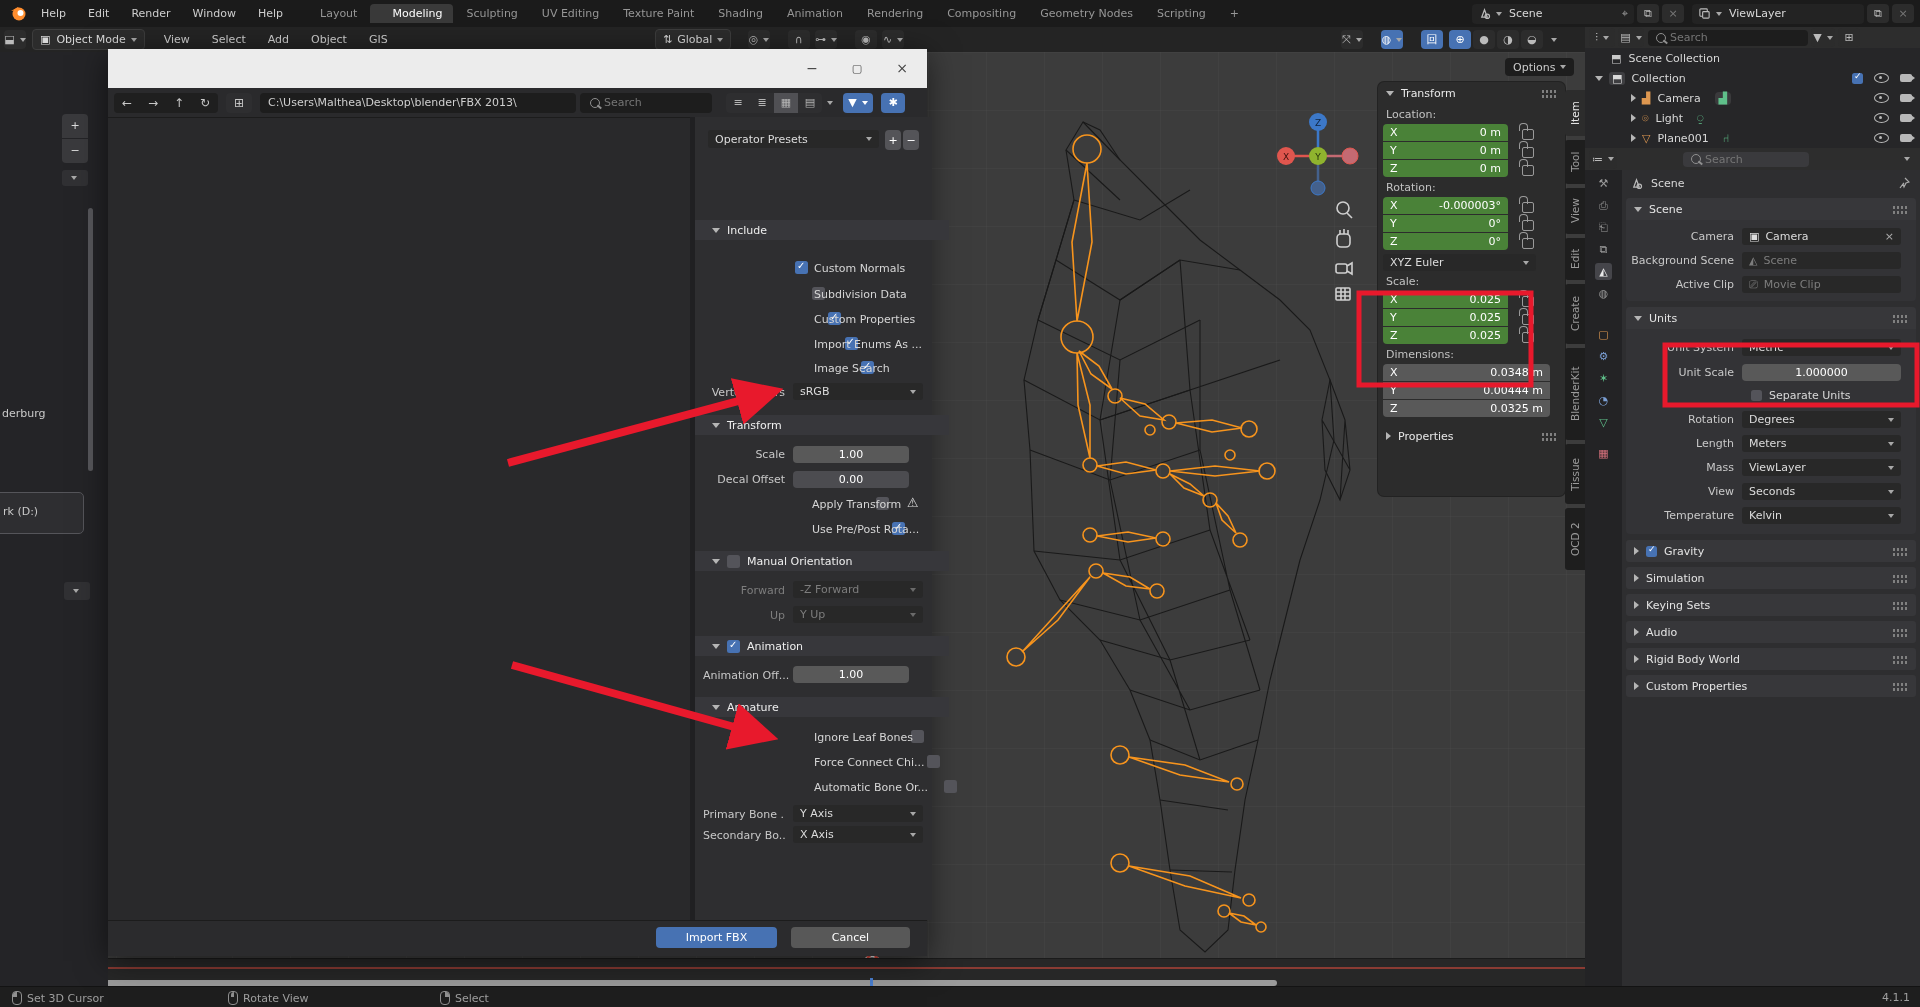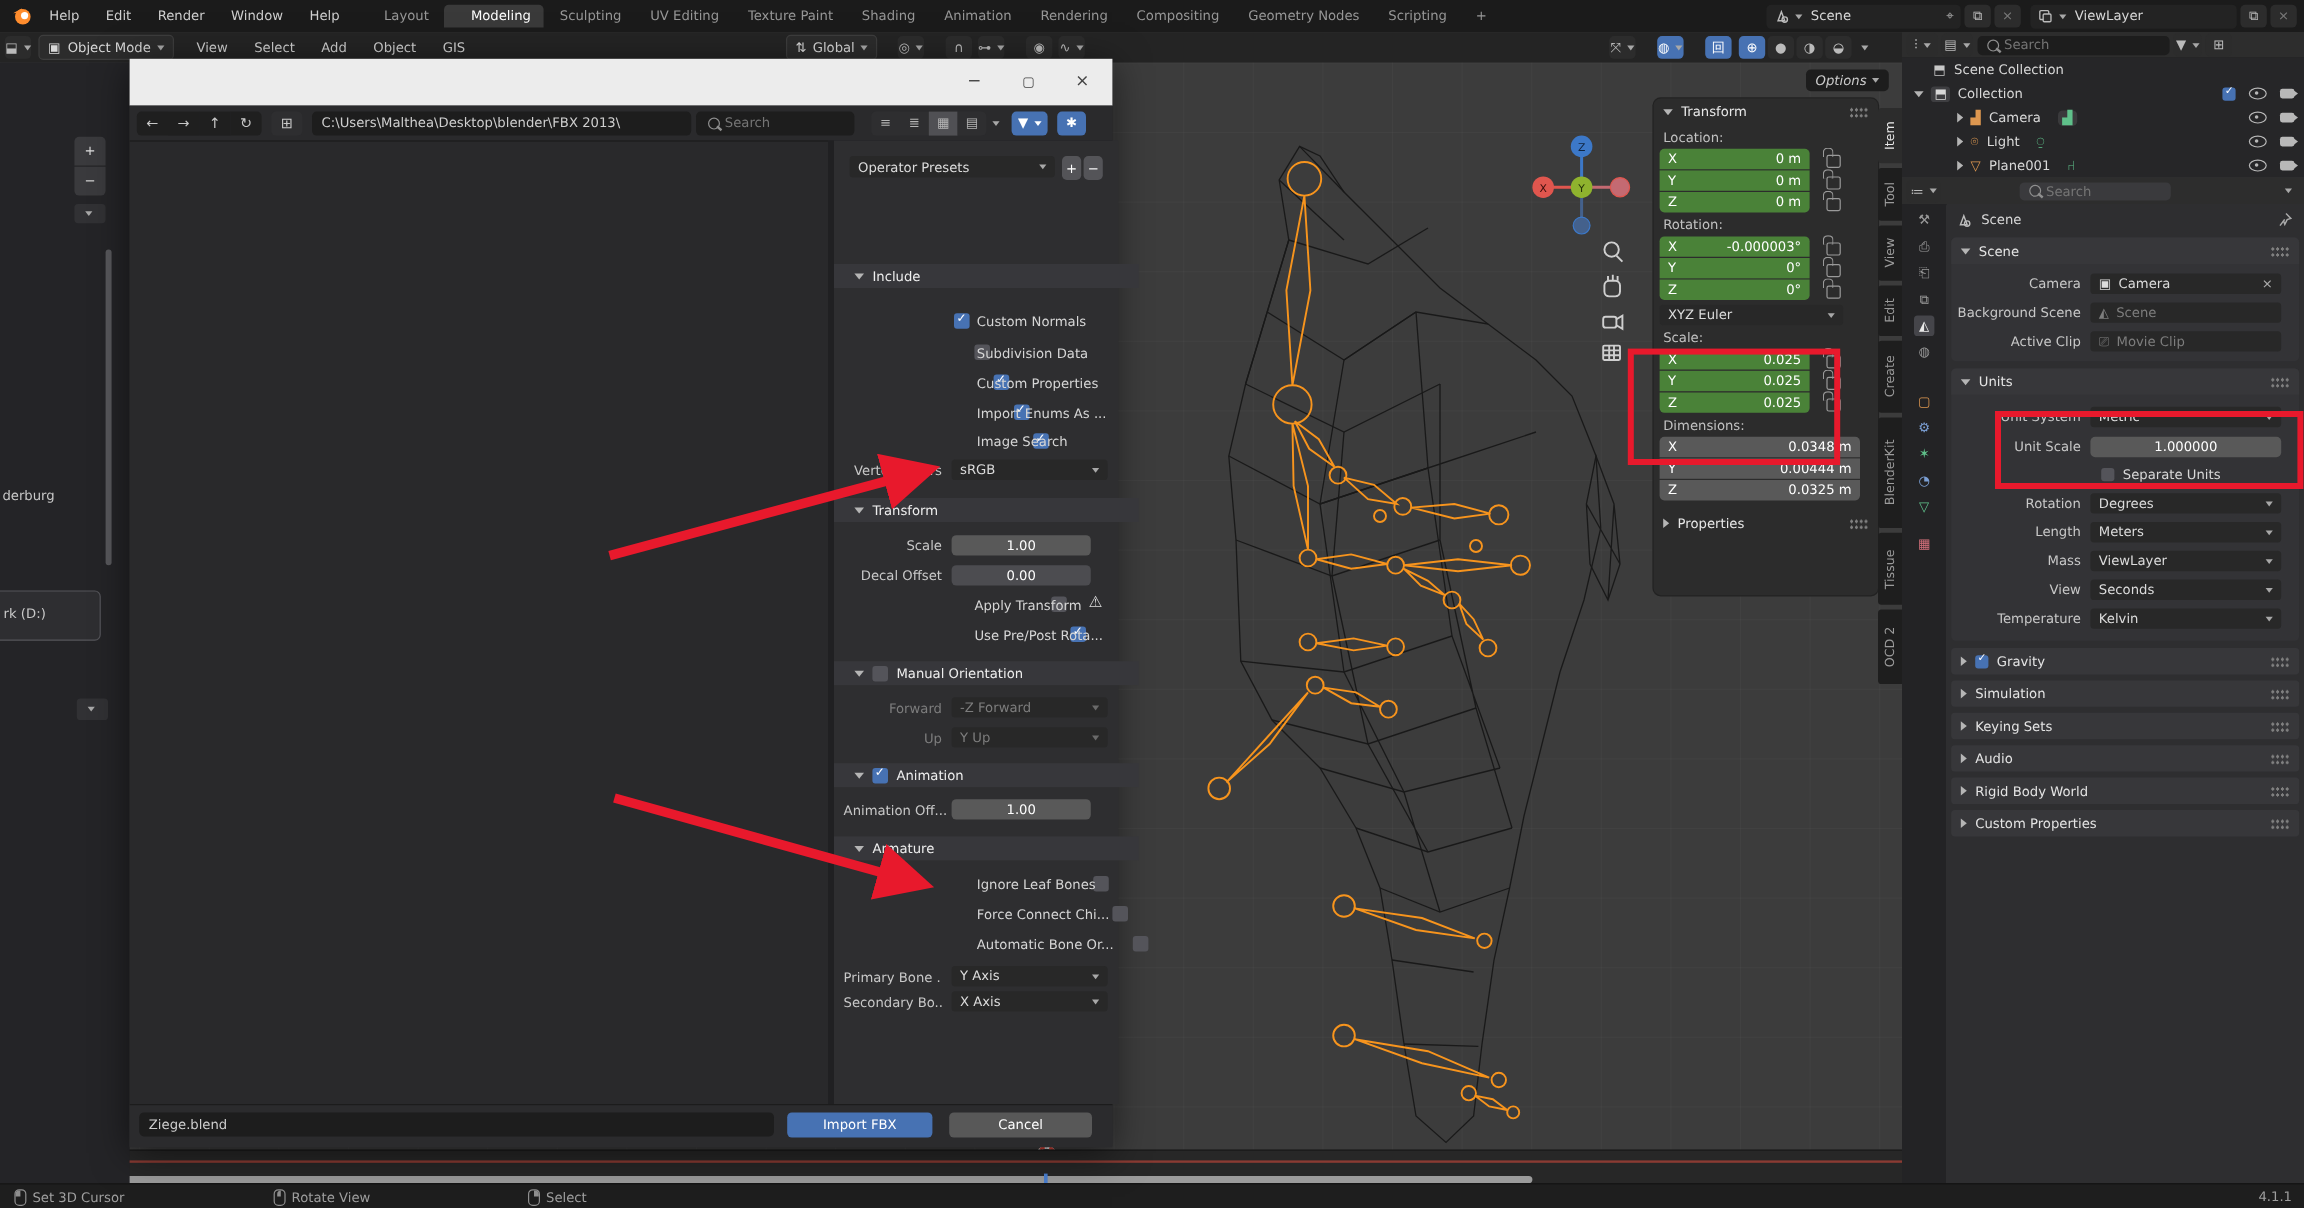--- a/index.html
+++ b/index.html
@@ -20,21 +20,21 @@
   .pill{background:#2c2c2c;border:1px solid #3d3d3d;border-radius:4px;height:19px;display:flex;align-items:center;padding:0 7px;}
   .hbtn{width:22px;height:19px;background:#2c2c2c;border-radius:4px;display:flex;align-items:center;justify-content:center;margin-left:3px;color:#bbb;}
   .hbtn.on{background:#4772b3;color:#fff;}
   .caret{width:0;height:0;border-left:3.5px solid transparent;border-right:3.5px solid transparent;border-top:4px solid #a8a8a8;display:inline-block;margin-left:5px;}
   .chev-d{width:0;height:0;border-left:4px solid transparent;border-right:4px solid transparent;border-top:5px solid #b5b5b5;display:inline-block;}
   .chev-r{width:0;height:0;border-top:4px solid transparent;border-bottom:4px solid transparent;border-left:5px solid #b5b5b5;display:inline-block;}
   
   .viewport{left:0;top:52px;width:1585px;height:934px;background:#3c3c3c;
     background-image:linear-gradient(rgba(255,255,255,.025) 1px,transparent 1px),linear-gradient(90deg,rgba(255,255,255,.025) 1px,transparent 1px);
     background-size:58px 58px;overflow:hidden;}
-  .options-btn{position:absolute;left:1505px;top:6px;background:#1d1d1d;border-radius:4px;height:18px;display:flex;align-items:center;padding:0 8px;color:#ccc;font-style:italic;}
+  .options-btn{position:absolute;left:1505px;top:6px;background:#1d1d1d;border-radius:4px;height:18px;display:flex;align-items:center;padding:0 8px;color:#ccc;}
   
   .npanel{position:absolute;left:1378px;top:30px;width:187px;height:414px;background:#2c2c2c;border-radius:6px;box-shadow:0 0 0 1px #222;}
   .np-h{display:flex;align-items:center;height:22px;padding:0 8px;color:#e8e8e8;}
   .np-lab{color:#c2c2c2;padding:4px 8px 2px 8px;}
   .fieldg{background:#4a8238;color:#fff;height:17px;display:flex;align-items:center;justify-content:space-between;padding:0 7px;margin:1px 0 0 5px;width:111px;}
   .fieldgr{background:#595959;color:#fff;height:17px;display:flex;align-items:center;justify-content:space-between;padding:0 7px;margin:1px 0 0 5px;width:153px;}
   .r-top{border-radius:4px 4px 0 0;}.r-bot{border-radius:0 0 4px 4px;}.r-all{border-radius:4px;align-items:center;}
   .lockico{position:relative;width:10px;height:9px;border:1.5px solid #9a9a9a;border-radius:2px;display:inline-block;margin-top:4px;}
   .lockico::before{content:"";position:absolute;left:-4px;top:-7px;width:7px;height:7px;border:1.5px solid #9a9a9a;border-bottom:none;border-radius:4px 4px 0 0;}
   .dots{width:16px;height:9px;background-image:radial-gradient(#808080 1px,transparent 1.2px);background-size:4px 5px;margin-left:auto;}
@@ -492,21 +492,20 @@
           <span class="caret" style="margin-left:auto"></span>
         </div>
       <span class="rlab nw" style="left:8px;top:712px;width:82px;overflow:hidden">Secondary Bo...</span>
       <div class="abs drop" style="left:98px;top:709px;width:116px">
           <span>X Axis</span>
           <span class="caret" style="margin-left:auto"></span>
         </div>
     </div>
 
     <div class="abs" style="left:0;top:871px;width:819px;height:35px;background:#2b2b2d;border-top:1px solid #1c1c1c">
-      <input class="tfield abs" style="left: 8px; top: 6px; width: 513px; height: 20px;" value="Ziege.blend">
       <div class="btn abs" style="left:548px;top:6px;width:121px;height:21px;background:#4772b3">Import FBX</div>
       <div class="btn abs" style="left:683px;top:6px;width:119px;height:21px;background:#585858">Cancel</div>
     </div>
   </div>
 
   <div class="abs rcol-h" style="left:1585px;top:27px;width:335px;height:21px">
     <span class="hbtn" style="margin-left:4px;width:26px">⫶<span class="caret"></span></span>
     <span class="hbtn" style="width:26px">▤<span class="caret"></span></span>
     <span class="mag" style="margin-left:12px"></span>
     <input class="tfield" style="margin-left: -18px; width: 130px; height: 16px; padding-left: 22px;" placeholder="Search">

